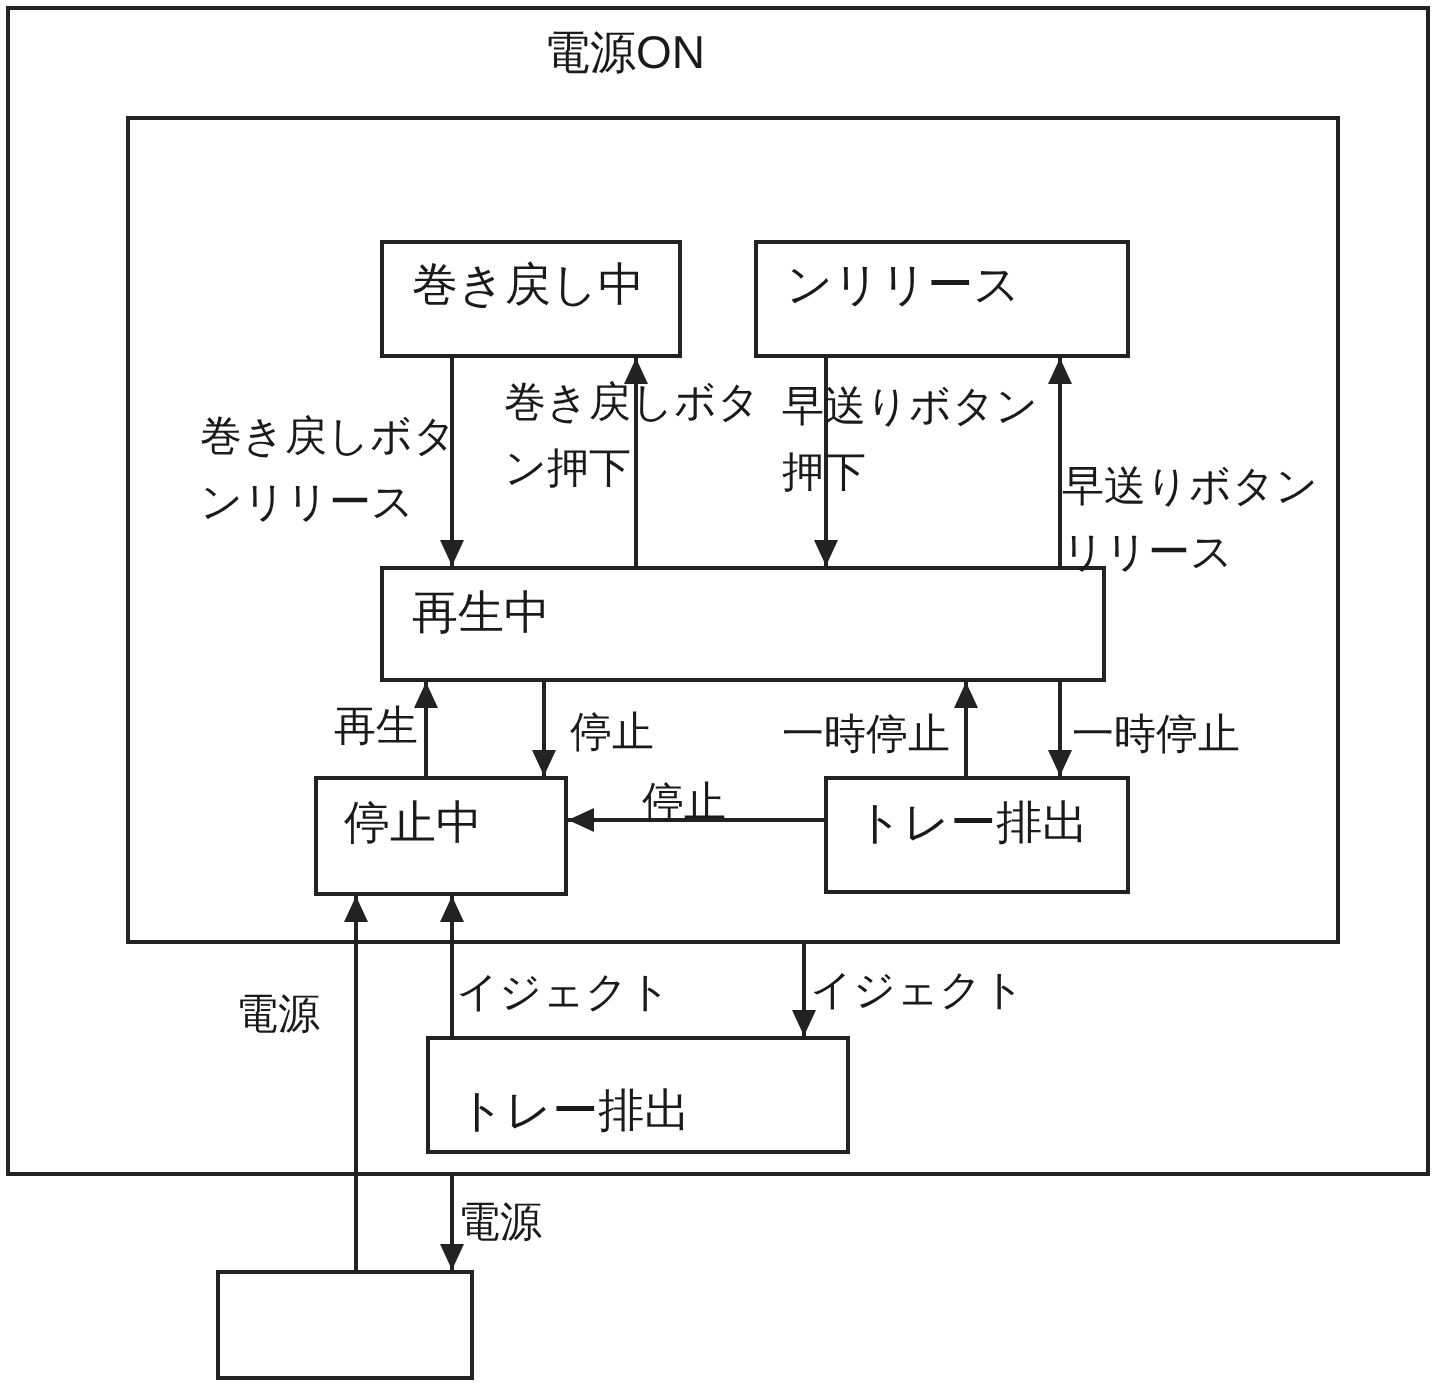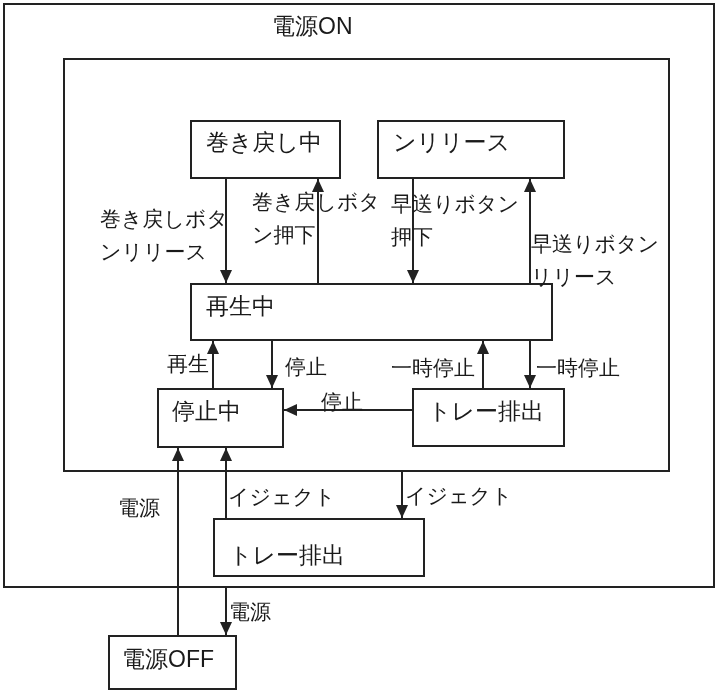--- a/index.html
+++ b/index.html
@@ -60,21 +60,20 @@
   <div class="box" style="left:157px; top:388px; width:127px; height:60px;"></div>
   <span class="state-text" style="left:172px; top:399px;">停止中</span>
 
   <div class="box" style="left:412px; top:388px; width:153px; height:59px;"></div>
   <span class="state-text" style="left:428px; top:399px;">トレー排出</span>
 
   <div class="box" style="left:213px; top:518px; width:212px; height:59px;"></div>
   <span class="state-text" style="left:229px; top:543px;text-align:center;">トレー排出</span>
 
   <div class="box" style="left:108px; top:635px; width:129px; height:55px;"></div>
-  <span class="state-text" style="left:122px; top:647px;">電源OFF</span>
 
   <div class="vline" style="left:225px; top:179px; height:104px;"></div>
   <div class="arr down" style="left:220px; top:270px;"></div>
 
   <div class="vline" style="left:317px; top:179px; height:104px;"></div>
   <div class="arr up" style="left:312px; top:179px;"></div>
 
   <div class="vline" style="left:412px; top:179px; height:104px;"></div>
   <div class="arr down" style="left:407px; top:270px;"></div>
 

